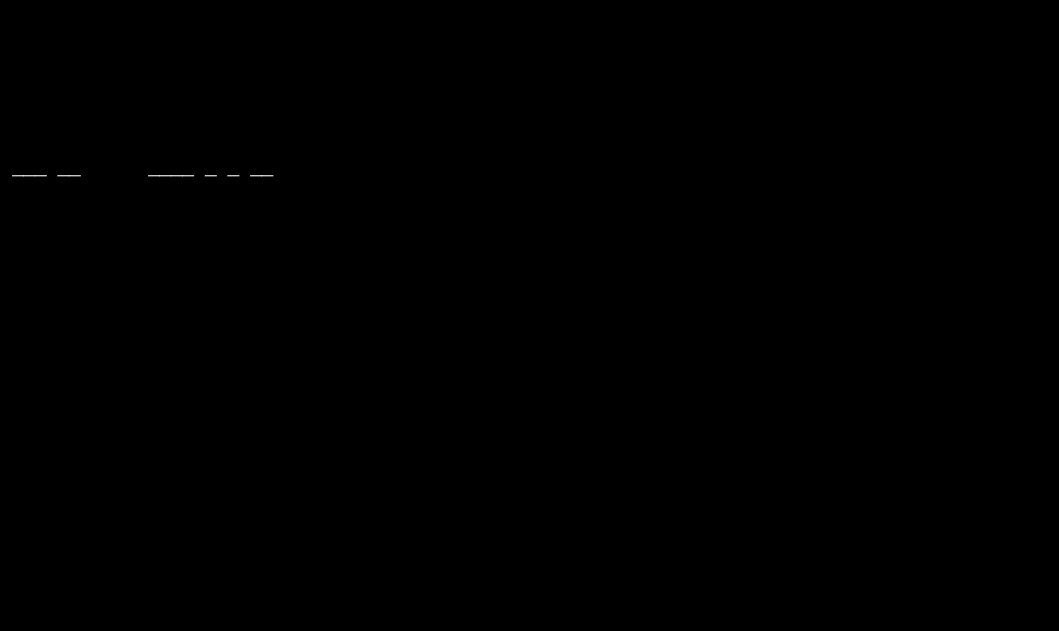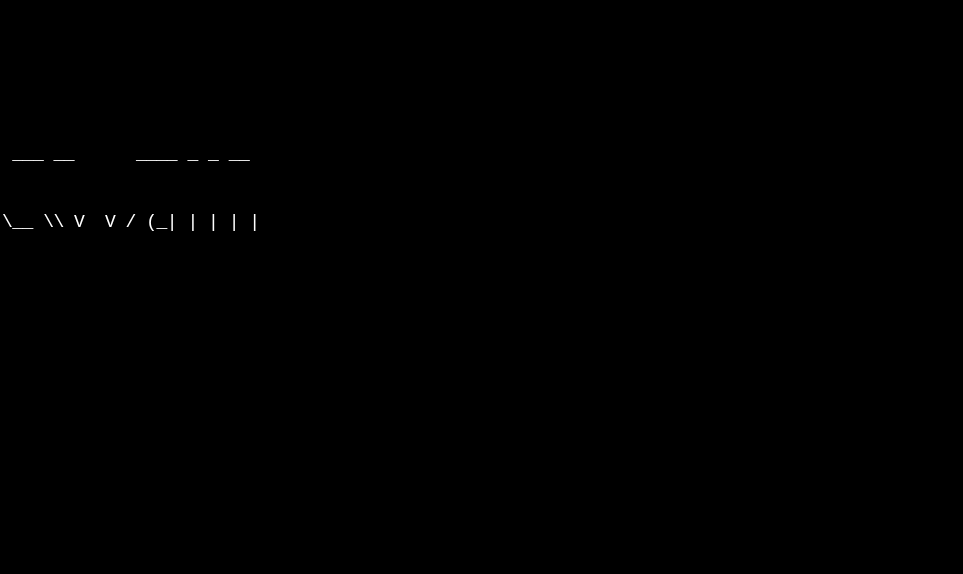--- a/index.html
+++ b/index.html
@@ -18,33 +18,33 @@
       height: 574px;
       overflow: hidden;
       white-space: pre;
     }
     .terminal {
       padding: 4px 2px;
     }
     .ascii-line {
       letter-spacing: -0.5px;
       line-height: 1.15;
+      font-style: italic;
     }
     .spacer {
       height: 6px;
     }
   </style>
 </head>
 <body>
 
 
 
 <div class="terminal">
   <div class="ascii-line"> ___ __      ____ _ _ __ </div>
-  <div class="ascii-line">\__ \\ V  V / (_| | | | |</div>
   <div class="spacer"></div>
   <div class="spacer"></div>
   <div class="spacer"></div>
   <div class="spacer"></div>
   
   
   
   
   
   

